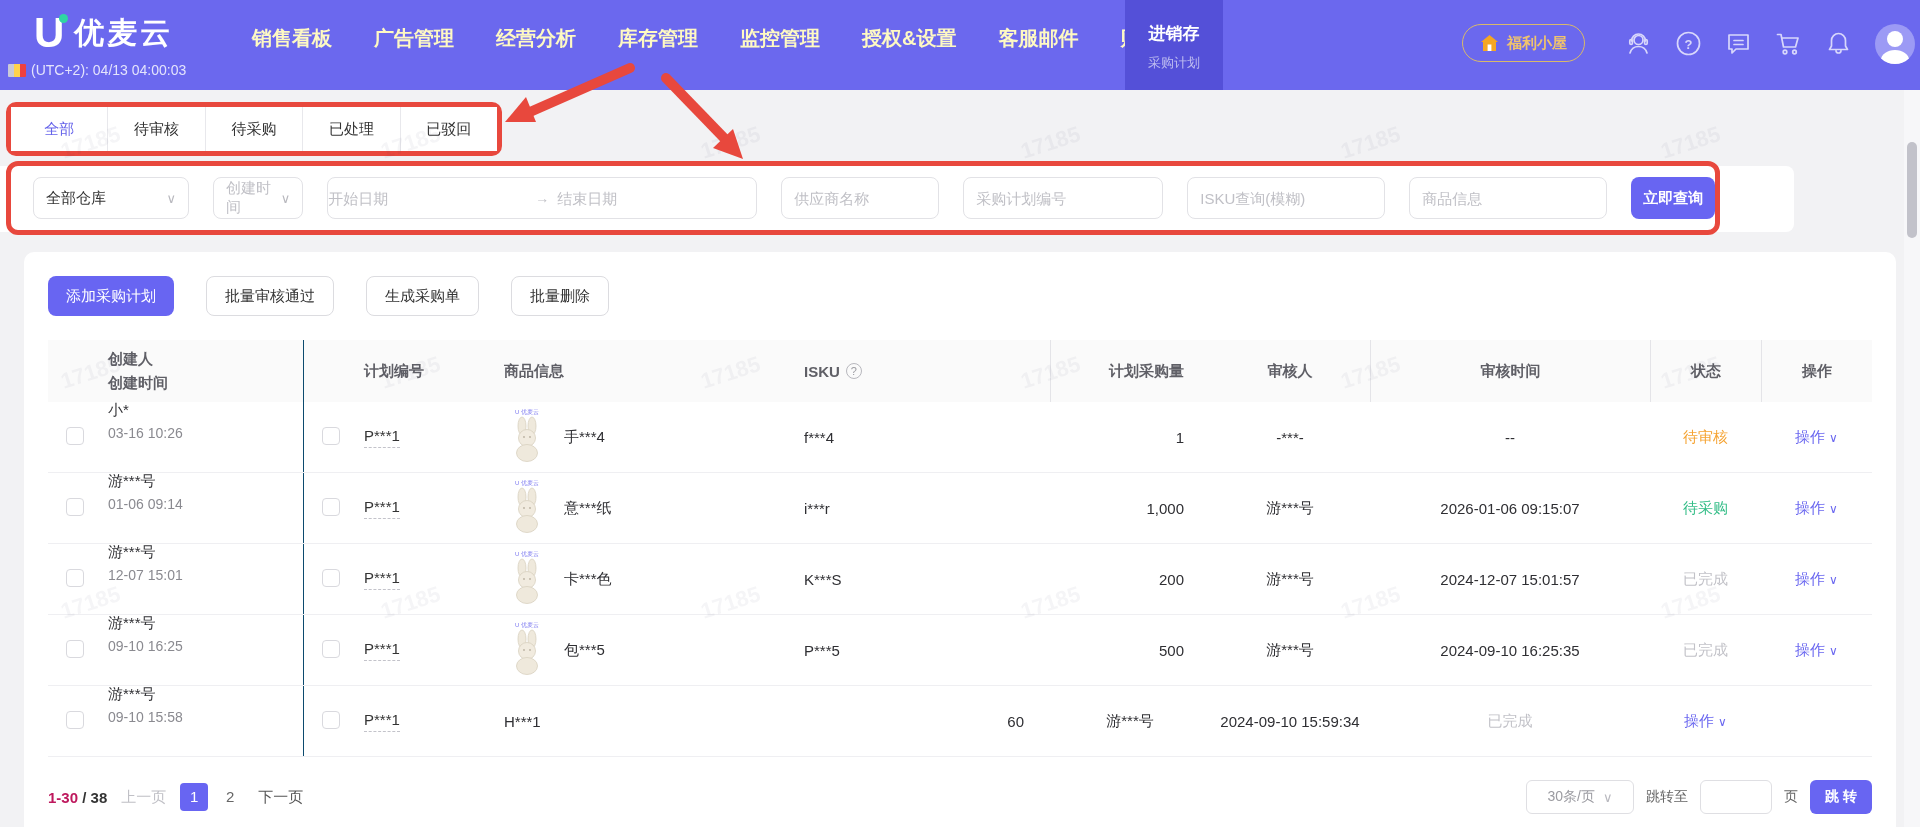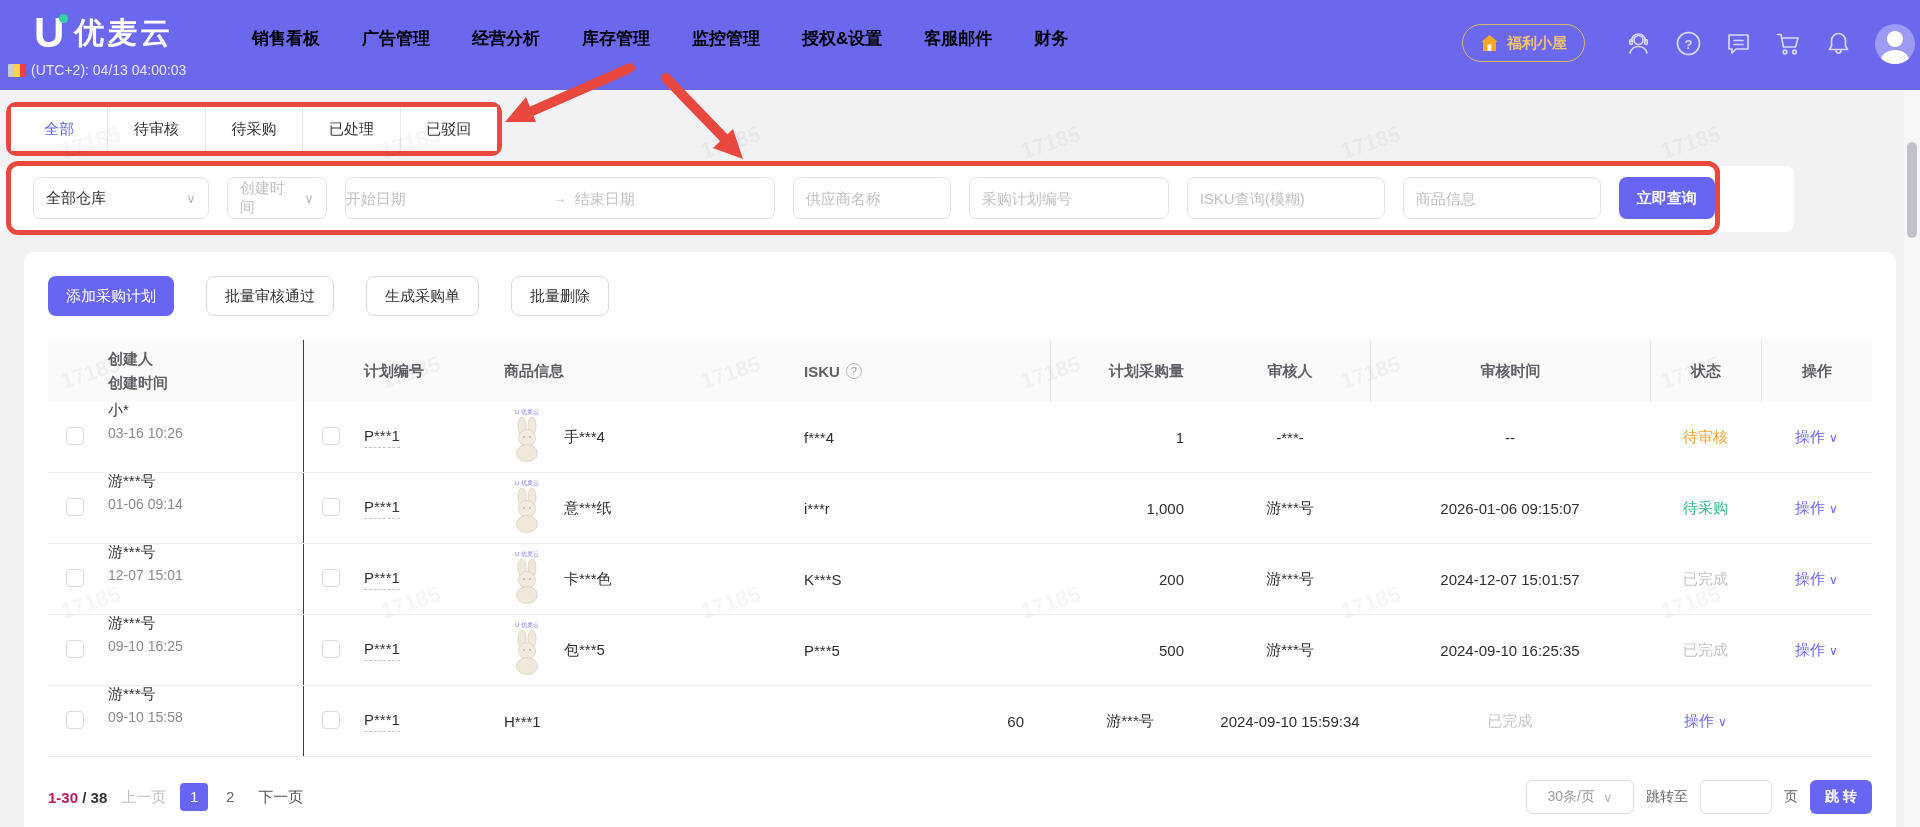--- a/index.html
+++ b/index.html
@@ -10,21 +10,21 @@
   }
   
   .header { position:absolute; top:0; left:0; width:1920px; height:90px; background:#6b68ee; z-index:10; }
   .logo { position:absolute; left:34px; top:10px; display:flex; align-items:center; gap:10px; }
   .logo-u { position:relative; color:#fff; font-size:42px; font-weight:bold; line-height:46px; }
   .logo-u::after { content:""; position:absolute; right:-4px; top:4px; width:9px; height:9px; border-radius:50%; background:#2fd6a3; }
   .logo-text { color:#fff; font-size:30px; font-weight:bold; letter-spacing:3px; }
   .tz-line { position:absolute; left:8px; top:62px; display:flex; align-items:center; gap:5px; color:rgba(255,255,255,.82); font-size:14px; }
   .flag { width:18px; height:13px; border-radius:1px; background:linear-gradient(90deg,#c9c9d8 0 33%,#ffd24d 33% 66%,#ef4040 66% 100%); }
   .nav { position:absolute; left:252px; top:0; height:90px; display:flex; align-items:center; gap:42px; }
-  .nav-item { color:#000000; font-size:17px; font-weight:bold; cursor:pointer; white-space:nowrap; padding-bottom:14px; }
+  .nav-item { color:#fef9c3; font-size:20px; font-weight:bold; cursor:pointer; white-space:nowrap; padding-bottom:14px; }
   .nav-active { position:absolute; left:1125px; top:0; width:98px; height:90px; background:#5450d8; text-align:center; }
   .nav-active .main { margin-top:22px; color:#fff; font-size:17px; font-weight:bold; }
   .nav-active .sub { margin-top:9px; color:rgba(255,255,255,.62); font-size:13px; }
   .welfare { position:absolute; left:1462px; top:24px; height:38px; border:1px solid #d9b96a; border-radius:19px; display:flex; align-items:center; gap:8px; padding:0 17px; }
   .welfare-label { color:#f0c36d; font-size:15px; font-weight:bold; }
   .hdr-icons { position:absolute; left:1625px; top:22px; display:flex; align-items:center; gap:23px; }
   .hicon { width:27px; height:27px; }
   .hicon svg { width:100%; height:100%; stroke:#d8d7fb; fill:none; stroke-width:1.7; stroke-linecap:round; stroke-linejoin:round; }
   .avatar { width:40px; height:40px; border-radius:50%; background:#9c9af5; position:relative; overflow:hidden; margin-top:2px; }
   .avatar .head { position:absolute; left:12px; top:7px; width:16px; height:16px; border-radius:50%; background:#fff; }
@@ -34,21 +34,21 @@
   .scrollthumb { position:absolute; left:3px; top:52px; width:10px; height:96px; background:#c2c2ca; border-radius:5px; }
   
   .tabs-box { position:absolute; left:6px; top:102px; width:496px; height:54px; border:5px solid #e8483d; border-radius:10px; background:#fff; display:flex; z-index:20; }
   .tab { flex:1; display:flex; align-items:center; justify-content:center; font-size:15px; color:#333; border-right:1px solid #e8e8ec; cursor:pointer; background:#fff; white-space:nowrap; }
   .tab:last-child { border-right:none; }
   .tab.active { color:#6563ea; }
   
   .arrows { position:absolute; left:480px; top:56px; width:320px; height:125px; z-index:60; pointer-events:none; }
   
   .filter-strip { position:absolute; left:0; top:166px; width:1794px; height:66px; background:#fff; border-radius:0 8px 8px 0; z-index:15; }
-  .filter-box { position:absolute; left:6px; top:161px; width:1714px; height:74px; border:5px solid #e8483d; border-radius:12px; background:#fff; display:flex; align-items:center; padding-left:22px; gap:18px; z-index:20; }
+  .filter-box { position:absolute; left:6px; top:161px; width:1714px; height:74px; border:5px solid #e8483d; border-radius:12px; background:#fff; display:flex; align-items:center; padding-left:22px; gap:24px; z-index:20; }
   .fld { height:42px; border:1px solid #e2e2e6; border-radius:8px; display:flex; align-items:center; font-size:15px; background:#fff; }
   .fld-select { justify-content:space-between; padding:0 12px; cursor:pointer; }
   .fld .val { color:#333; }
   .fld .ph { color:#c0c0c6; }
   .chev { color:#b8b8be; font-size:13px; margin-left:8px; }
   .w-warehouse { width:200px; }
   .w-ctime { width:112px; }
   .w-dates { width:450px; padding:0 0; gap:8px; }
   .w-dates input { border:none; outline:none; flex:1; font-size:15px; min-width:0; font-family:inherit; }
   .w-dates .arrow-sep { color:#c0c0c6; font-size:14px; }
@@ -115,20 +115,24 @@
   <div class="nav">
       <div class="nav-item">销售看板</div>
       <div class="nav-item">广告管理</div>
       <div class="nav-item">经营分析</div>
       <div class="nav-item">库存管理</div>
       <div class="nav-item">监控管理</div>
       <div class="nav-item">授权&amp;设置</div>
       <div class="nav-item">客服邮件</div>
       <div class="nav-item">财务</div>
     </div>
+  <div class="nav-active">
+    <div class="main">进销存</div>
+    <div class="sub">采购计划</div>
+  </div>
   <div class="welfare">
     <svg width="19" height="18" viewBox="0 0 19 18">
         <path d="M9.5 1 L18 8 H16 V17 H3 V8 H1 Z" fill="#f5a623"></path>
         <rect x="7.6" y="10.5" width="3.8" height="6.5" fill="#fff"></rect>
       </svg>
     <span class="welfare-label">福利小屋</span>
   </div>
   <div class="hdr-icons">
     <span class="hicon">
       <svg viewBox="0 0 27 27">

